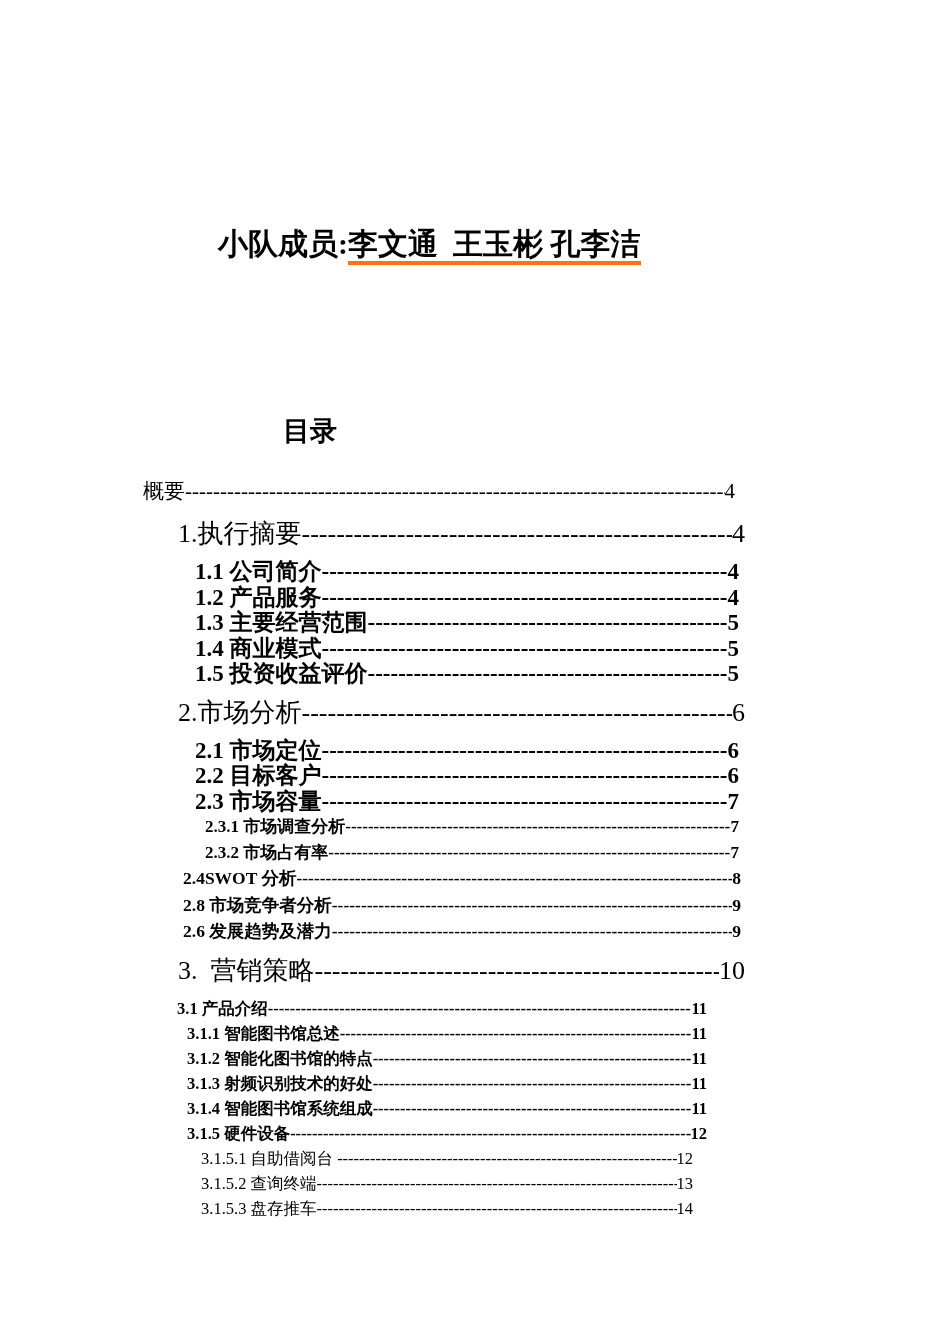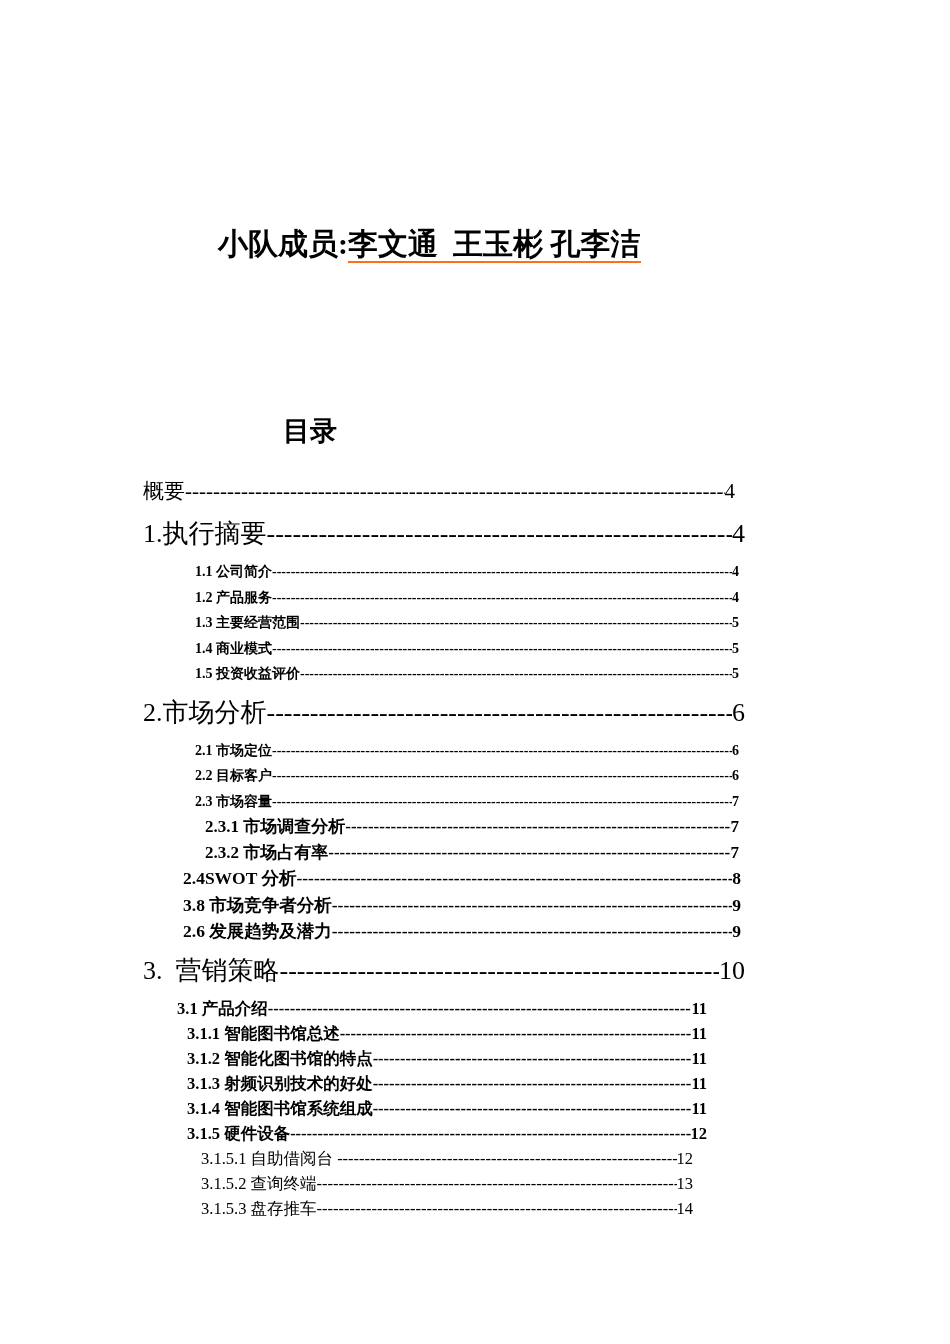--- a/index.html
+++ b/index.html
@@ -19,21 +19,21 @@
   
   .doc-header {
     position: absolute;
     left: 173px; top: 116px;
     font-weight: bold;
     font-size: 30px;
     white-space: pre;
   }
   .hdr-line { line-height: 40px; margin-bottom: 19px; }
   .hdr-underline {
-    border-bottom: 2px solid #f97316;
+    border-bottom: 4px solid #f97316;
     padding-bottom: 1px;
   }
 
   
   .toc-title {
     position: absolute;
     left: 283px; top: 413px;
     font-size: 27px;
     font-weight: bold;
   }
@@ -53,22 +53,22 @@
   .toc-leader {
     flex: 1 1 auto;
     overflow: hidden;
     white-space: nowrap;
     letter-spacing: 0px;
   }
   .toc-page { flex: 0 0 auto; }
 
   .lv-intro   { font-size: 21px; line-height: 34px; font-weight: 400; padding-right: 10px; }
   .lv-chapter { font-size: 26px; line-height: 40px; font-weight: 400;
-                margin-top: 6px; margin-bottom: 5px; }
-  .lv-sub     { font-size: 14px; line-height: 25.5px; font-weight: 600; padding-left: 52px; padding-right: 6px; }
+                margin-top: 6px; margin-bottom: 5px; margin-left: 35px; }
+  .lv-sub     { font-size: 23px; line-height: 25.5px; font-weight: 600; padding-left: 52px; padding-right: 6px; }
   .lv-sub2    { font-size: 17px; line-height: 25.5px; font-weight: 600; padding-left: 62px; padding-right: 6px; }
   .lv-subB    { font-size: 17.5px; line-height: 26.5px; font-weight: 600; padding-left: 40px; padding-right: 4px; }
   .lv-sub3    { font-size: 16.5px; line-height: 25px; font-weight: 600; padding-left: 34px; padding-right: 38px; text-align: center; }
   .lv-sub3b   { font-size: 16.5px; line-height: 25px; font-weight: 700; padding-left: 44px; padding-right: 38px; }
   .lv-sub4    { font-size: 16.5px; line-height: 25px; font-weight: 400; padding-left: 58px; padding-right: 52px; }
 </style>
 </head>
 <body>
 
 <div class="page">
@@ -146,21 +146,21 @@
         <span class="toc-label">2.3.2 市场占有率</span>
         <span class="toc-leader">------------------------------------------------------------------------------------------------------------------------------------------------------------------------------------------------------------------------------------------------------------------------------------------------------------</span>
         <span class="toc-page">7</span>
       </div>
       <div class="toc-row lv-subB">
         <span class="toc-label">2.4SWOT 分析</span>
         <span class="toc-leader">------------------------------------------------------------------------------------------------------------------------------------------------------------------------------------------------------------------------------------------------------------------------------------------------------------</span>
         <span class="toc-page">8</span>
       </div>
       <div class="toc-row lv-subB">
-        <span class="toc-label">3.8 市场竞争者分析</span>
+        <span class="toc-label">2.8 市场竞争者分析</span>
         <span class="toc-leader">------------------------------------------------------------------------------------------------------------------------------------------------------------------------------------------------------------------------------------------------------------------------------------------------------------</span>
         <span class="toc-page">9</span>
       </div>
       <div class="toc-row lv-subB">
         <span class="toc-label">2.6 发展趋势及潜力</span>
         <span class="toc-leader">------------------------------------------------------------------------------------------------------------------------------------------------------------------------------------------------------------------------------------------------------------------------------------------------------------</span>
         <span class="toc-page">9</span>
       </div>
       <div class="toc-row lv-chapter">
         <span class="toc-label">3.  营销策略</span>

